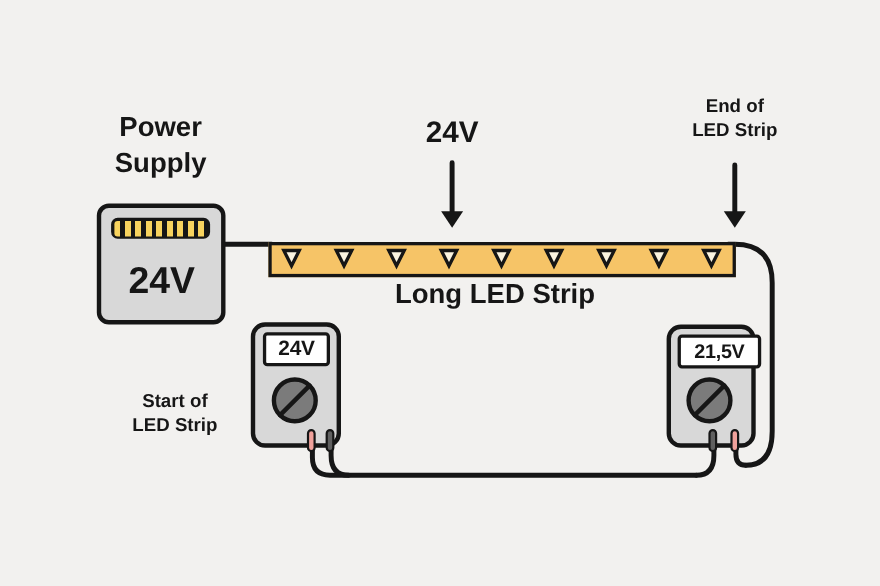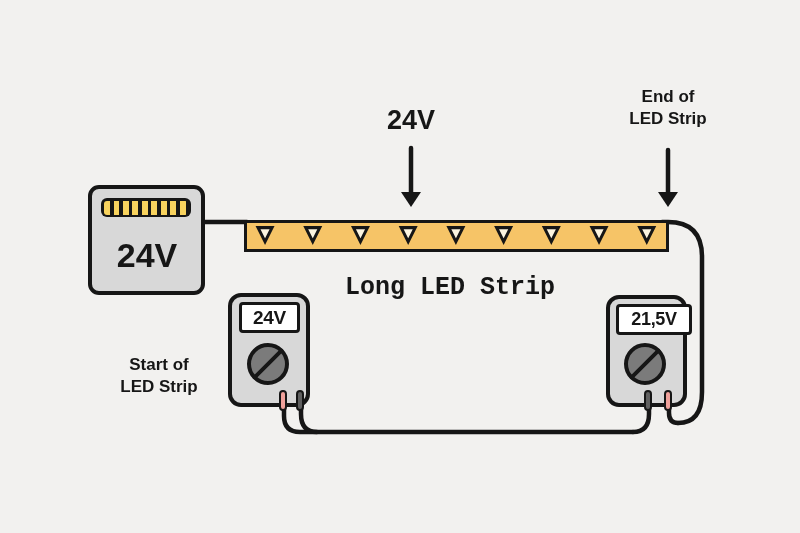--- a/index.html
+++ b/index.html
@@ -74,24 +74,26 @@
     <path class="wire" d="M 669 409 L 669 413 Q 669 423 678 423"></path>
     <path class="wire" d="M 284 409 L 284 416 Q 284 432 300 432 L 633 432"></path>
     <path class="wire" d="M 301 409 L 301 414 Q 301 432 317 432"></path>
     <path class="wire" d="M 649 409 L 649 414 Q 649 432 633 432"></path>
     <path class="wire" d="M 411 148 L 411 193"></path>
     <polygon class="arrowhead" points="401,192 421,192 411,207"></polygon>
     <path class="wire" d="M 668 150 L 668 193"></path>
     <polygon class="arrowhead" points="658,192 678,192 668,207"></polygon>
   </svg>
 
+  <div class="abs label lbl-25" style="left:146px; top:100px;">Power
+Supply</div>
   <div class="abs label lbl-27" style="left:411px; top:103px;">24V</div>
   <div class="abs label lbl-24" style="left:668px; top:86px;">End of
 LED Strip</div>
-  <div class="abs label lbl-25" style="left:450px; top:272px;font-family:Liberation Mono, monospace;">Long LED Strip</div>
+  <div class="abs label lbl-25" style="left:450px; top:251px;">Long LED Strip</div>
   <div class="abs label lbl-24" style="left:159px; top:354px;">Start of
 LED Strip</div>
 
   <div class="abs psu"></div>
   <div class="abs psu-connector">
     <div class="psu-connector-pins"></div>
   </div>
   <div class="abs psu-voltage">24V</div>
 
   <div class="abs strip">

